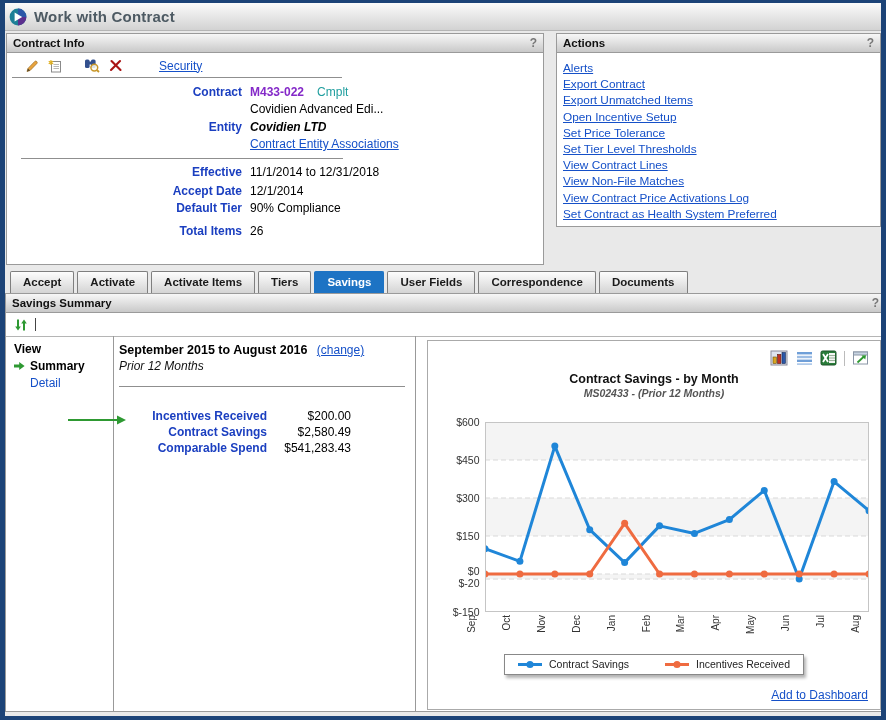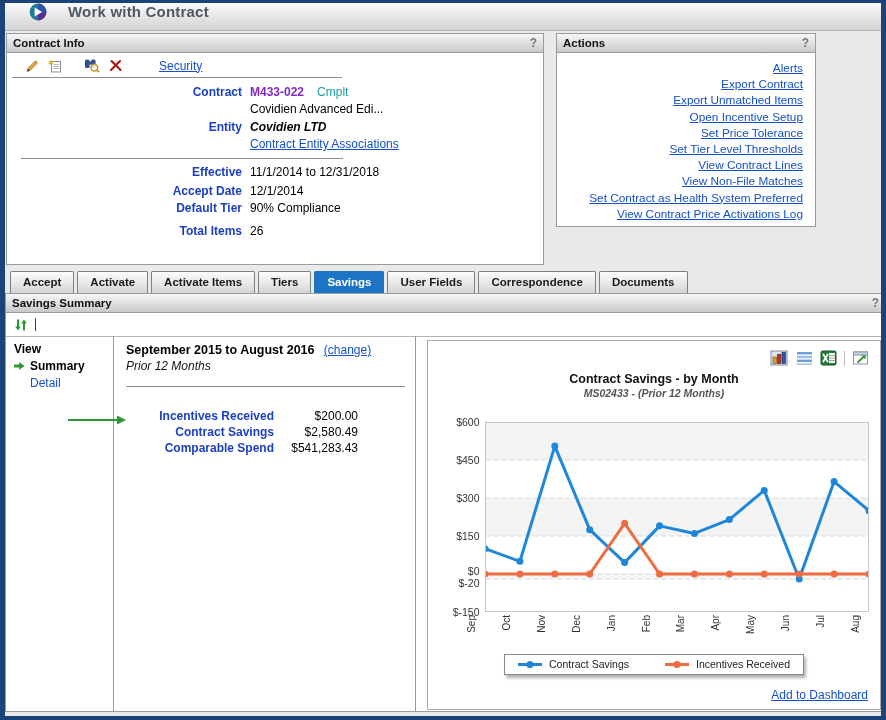--- a/index.html
+++ b/index.html
@@ -1,55 +1,55 @@
 <!DOCTYPE html>
 <html><head>
 <meta charset="utf-8">
 <style>
   html,body{margin:0;padding:0;}
   body{width:886px;height:720px;font-family:"Liberation Sans","DejaVu Sans",sans-serif;}
   .frame{width:886px;height:720px;box-sizing:border-box;border:solid #1c4377;border-width:3px 5px 4px 5px;background:#e9e9e9;position:relative;overflow:hidden;}
-  .titlebar{height:27px;background:linear-gradient(#fbfbfb,#d2d2d2);border-bottom:1px solid #b5b5b5;display:flex;padding-left:24px;gap:14px;}
+  .titlebar{height:27px;background:linear-gradient(#fbfbfb,#d2d2d2);border-bottom:1px solid #b5b5b5;display:flex;align-items:center;padding-left:4px;}
   .titlebar .ttl{font-size:15px;font-weight:bold;color:#4d5a63;margin-left:7px;letter-spacing:.2px;}
   .content{position:absolute;top:28px;left:0;right:0;bottom:0;}
   .panel{position:absolute;background:#fff;border:1px solid #9a9a9a;box-sizing:border-box;}
   .phead{height:18px;background:linear-gradient(#f7f7f7,#c9c9c9);border-bottom:1px solid #9a9a9a;display:flex;align-items:center;padding:0 6px;font-size:11.5px;font-weight:bold;color:#111;}
   .phead .help{margin-left:auto;color:#777;font-weight:bold;font-size:12px;cursor:pointer;}
   
   .ci{left:1px;top:2px;width:538px;height:232px;}
   .ci-toolbar{display:flex;align-items:center;gap:9px;padding:5px 0 4px 18px;}
   .ci-toolbar .lnk{margin-left:28px;}
   .hr1{border:none;border-top:1px solid #8f8f8f;margin:0 0 0 5px;width:330px;height:0;}
   .hr2{border:none;border-top:1px solid #8f8f8f;margin:5px 0 5px 14px;width:322px;height:0;}
   .frow{display:flex;font-size:12px;line-height:17px;}
   .frow .lab{width:235px;text-align:right;font-weight:bold;color:#1b3fc0;padding-right:8px;flex:none;}
   .frow .val{color:#000;display:flex;align-items:center;gap:5px;}
   .contract-num{color:#8429c8;font-weight:bold;}
   .status{color:#1f9e9e;margin-left:8px;}
   .entity-name{color:#1f8f1f;font-weight:bold;font-style:italic;}
   .lnk{color:#1550c8;text-decoration:underline;cursor:pointer;font-size:12px;}
   .mt5{margin-top:6px;}
   
-  .ac{left:551px;top:2px;width:260px;height:194px;}
-  .ac-body{padding:7px 12px;text-align:right;}
+  .ac{left:551px;top:2px;width:325px;height:194px;}
+  .ac-body{padding:7px 6px;}
   .ac-body a{display:block;font-size:11.8px;line-height:16.2px;}
   
   .tabs{position:absolute;left:5px;top:239px;height:23px;display:flex;gap:3px;align-items:flex-end;}
   .tab{height:22px;box-sizing:border-box;border:1px solid #7f7f7f;border-bottom:none;border-radius:2px 2px 0 0;background:linear-gradient(#fdfdfd,#d4d4d4);font-size:11.5px;font-weight:bold;color:#1a1a1a;padding:4px 12px 0;cursor:pointer;}
   .tab.active{background:#1d73c4;color:#fff;border-color:#1d73c4;}
   
   .sv{left:0px;top:262px;width:881px;height:419px;}
   .sv-toolbar{height:23px;border-bottom:1px solid #b5b5b5;display:flex;align-items:center;padding-left:8px;gap:7px;}
   .sep{width:1px;height:13px;background:#444;}
   .sv-col1{position:absolute;left:0;top:42px;bottom:0;width:108px;border-right:1px solid #999;padding:6px 0 0 8px;box-sizing:border-box;font-size:12px;}
   .sv-col1 .vh{font-weight:bold;}
   .vrow{display:flex;align-items:center;gap:5px;margin-top:3px;}
   .vrow .sp{width:11px;flex:none;display:flex;}
   .sv-col1 .cur{font-weight:bold;color:#000;}
-  .sv-col2{position:absolute;left:109px;top:42px;bottom:0;width:301px;border-right:1px solid #999;box-sizing:border-box;padding:7px 0 0 11px;font-size:12px;}
+  .sv-col2{position:absolute;left:109px;top:42px;bottom:0;width:301px;border-right:1px solid #999;box-sizing:border-box;padding:7px 0 0 4px;font-size:12px;}
   .range{font-weight:bold;font-size:12.5px;}
   .note{font-style:italic;margin-top:2px;color:#111;}
   .hr3{border:none;border-top:1px solid #8f8f8f;margin:13px 10px 0 0;height:0;}
   .sumtab{margin-top:23px;border-collapse:collapse;}
   .sumtab td{padding:0 0 3px 0;font-size:12px;line-height:13px;}
   .sumtab .sl{width:148px;text-align:right;font-weight:bold;color:#1b3fc0;}
   .sumtab .sva{width:84px;text-align:right;color:#000;}
   .ptr{position:absolute;left:62px;top:117px;}
   .sv-chart-host{position:absolute;left:410px;top:42px;right:0;bottom:0;}
   .chart-box{position:absolute;left:11px;top:4px;width:452px;height:368px;border:1px solid #aaa;background:#fff;}
@@ -170,22 +170,22 @@
       </div>
       <div class="ac-body">
         <a class="lnk">Alerts</a>
         <a class="lnk">Export Contract</a>
         <a class="lnk">Export Unmatched Items</a>
         <a class="lnk">Open Incentive Setup</a>
         <a class="lnk">Set Price Tolerance</a>
         <a class="lnk">Set Tier Level Thresholds</a>
         <a class="lnk">View Contract Lines</a>
         <a class="lnk">View Non-File Matches</a>
+        <a class="lnk">View Contract Price Activations Log</a>
         <a class="lnk">Set Contract as Health System Preferred</a>
-        <a class="lnk">View Contract Price Activations Log</a>
       </div>
     </div>
 
     <div class="tabs">
       <div class="tab">Accept</div>
       <div class="tab">Activate</div>
       <div class="tab">Activate Items</div>
       <div class="tab">Tiers</div>
       <div class="tab active">Savings</div>
       <div class="tab">User Fields</div>

